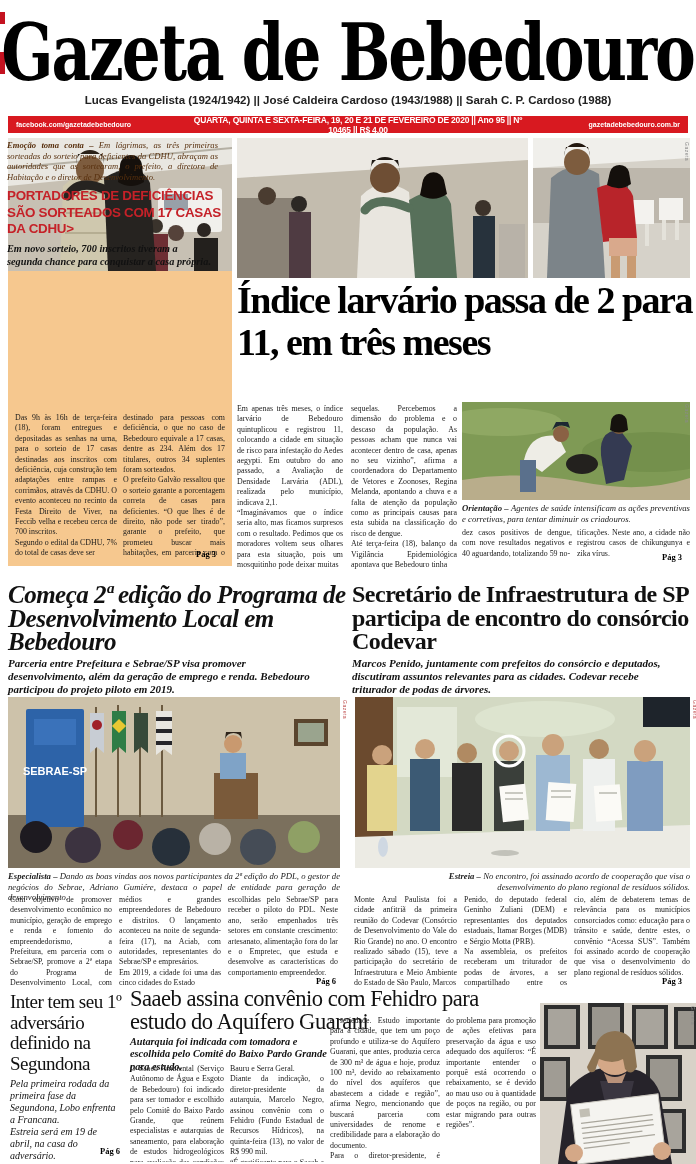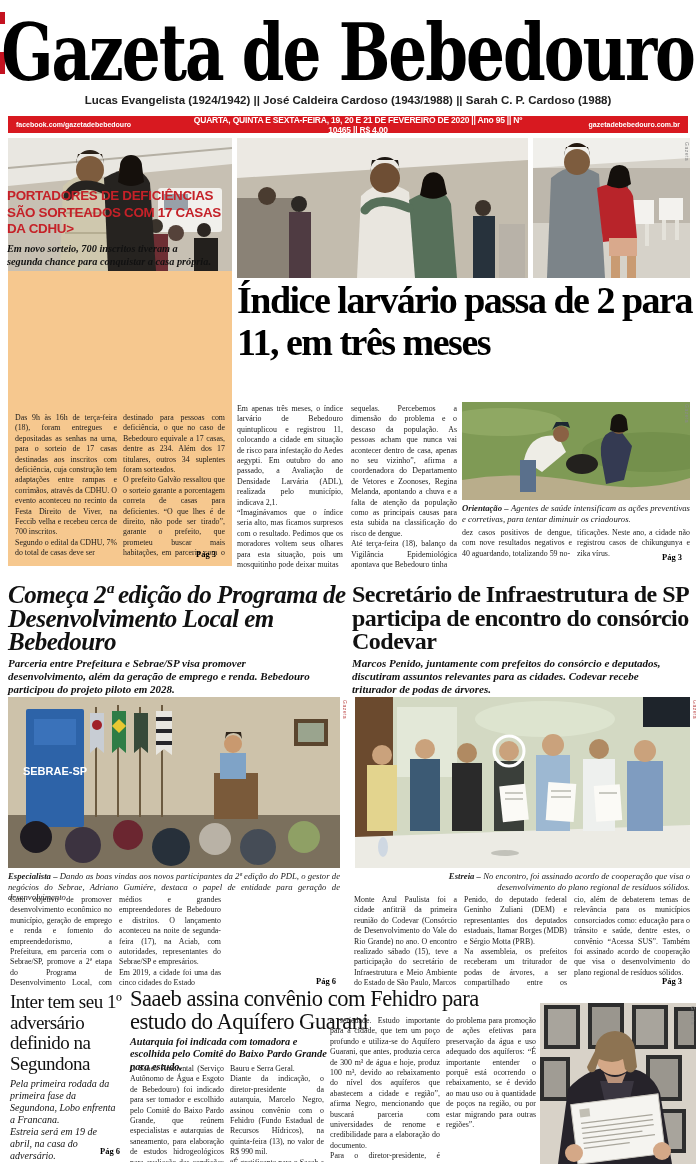--- a/index.html
+++ b/index.html
@@ -95,20 +95,23 @@
     <rect x="186" y="100" width="24" height="33" fill="#23201d"></rect>
     <path d="M52 133 L55 48 Q75 28 100 44 L108 133 Z" fill="#cfc8ae"></path>
     <path d="M60 55 h42 M58 75 h46 M57 95 h48" stroke="#9b9377" stroke-width="1"></path>
     <circle cx="82" cy="32" r="14" fill="#7d5c3e"></circle>
     <path d="M68 26 a14 14 0 0 1 28 0 l-2 -10 h-24 Z" fill="#2a2118"></path>
     <path d="M96 40 Q130 20 142 45 L148 133 L100 133 Z" fill="#262320"></path>
     <circle cx="122" cy="34" r="11" fill="#8a6144"></circle>
     <path d="M112 28 a11 11 0 0 1 22 0 l2 16 q-13 8 -26 0 Z" fill="#15100c"></path>
     <path d="M98 52 Q70 40 60 58" stroke="#262320" stroke-width="9" fill="none" stroke-linecap="round"></path>
   </svg>
+  <div class="abs caption cdhu-caption">
+    <span class="lead">Emoção toma conta – </span><span>Em lágrimas, as três primeiras sorteadas do sorteio para deficientes da CDHU, abraçam as autoridades que as sortearam, o prefeito, a diretora de Habitação e o diretor de Desenvolvimento.</span>
+  </div>
   <div class="abs cdhu-headline">PORTADORES DE DEFICIÊNCIAS SÃO SORTEADOS COM 17 CASAS DA CDHU&gt;</div>
   <div class="abs cdhu-subhead">Em novo sorteio, 700 inscritos tiveram a segunda chance para conquistar a casa própria.</div>
   <div class="abs body-col" style="left:15px;top:413px;width:102px;height:146px;">Das 9h às 16h de terça-feira (18), foram entregues e depositadas as senhas na urna, para o sorteio de 17 casas destinadas aos inscritos com deficiência, cuja construção tem adaptações entre rampas e corrimãos, através da CDHU. O evento aconteceu no recinto da Festa Direito de Viver, na Feccib velha e recebeu cerca de 700 inscritos.
 Segundo o edital da CDHU, 7% do total de casas deve ser</div>
   <div class="abs body-col" style="left:123px;top:413px;width:102px;height:146px;">destinado para pessoas com deficiência, o que no caso de Bebedouro equivale a 17 casas, dentre as 234. Além dos 17 titulares, outros 34 suplentes foram sorteados.
 O prefeito Galvão ressaltou que o sorteio garante a porcentagem correta de casas para deficientes. “O que lhes é de direito, não pode ser tirado”, garante o prefeito, que prometeu buscar mais habitações, em parceria com o governo estadual.</div>
   <div class="abs pag" style="left:196px;top:549px;">Pág 3</div>
 
   <svg class="abs photo" style="left:237px;top:138px;" width="291" height="140" viewBox="0 0 291 140">
     <rect width="291" height="140" fill="#c3bcae"></rect>
@@ -175,21 +178,21 @@
   </svg>
   <div class="abs credit" style="left:684px;top:404px;">Gazeta</div>
   <div class="abs caption" style="left:462px;top:503px;width:228px;">
     <span class="lead">Orientação – </span><span>Agentes de saúde intensificam as ações preventivas e corretivas, para tentar diminuir os criadouros.</span>
   </div>
   <div class="abs body-col" style="left:462px;top:528px;width:110px;height:40px;">dez casos positivos de dengue, com nove resultados negativos e 40 aguardando, totalizando 59 no-</div>
   <div class="abs body-col" style="left:577px;top:528px;width:113px;height:40px;">tificações. Neste ano, a cidade não registrou casos de chikungunya e zika vírus.</div>
   <div class="abs pag" style="left:662px;top:552px;">Pág 3</div>
 
   <div class="abs pdl-headline">Começa 2ª edição do Programa de Desenvolvimento Local em Bebedouro</div>
-  <div class="abs pdl-subhead">Parceria entre Prefeitura e Sebrae/SP visa promover desenvolvimento, além da geração de emprego e renda. Bebedouro participou do projeto piloto em 2028.</div>
+  <div class="abs pdl-subhead">Parceria entre Prefeitura e Sebrae/SP visa promover desenvolvimento, além da geração de emprego e renda. Bebedouro participou do projeto piloto em 2019.</div>
   <svg class="abs photo" style="left:8px;top:697px;" width="332" height="171" viewBox="0 0 332 171">
     <rect width="332" height="171" fill="#cdc2aa"></rect>
     <rect x="0" y="118" width="332" height="53" fill="#7b705d"></rect>
     <rect x="18" y="12" width="58" height="118" rx="2" fill="#2d63a8"></rect>
     <rect x="26" y="22" width="42" height="26" fill="#3a72ba"></rect>
     <text x="47" y="78" text-anchor="middle" font-family="Liberation Sans, sans-serif" font-size="11" font-weight="bold" fill="#ffffff">SEBRAE-SP</text>
     <g stroke="#6b5a40" stroke-width="2">
       <line x1="88" y1="10" x2="88" y2="120"></line>
         <line x1="110" y1="8" x2="110" y2="120"></line>
       <line x1="132" y1="10" x2="132" y2="120"></line>
@@ -218,20 +221,21 @@
       <circle cx="296" cy="140" r="16" fill="#8fa065"></circle>
     </g>
   </svg>
   <div class="abs credit red" style="left:342px;top:700px;">Gazeta</div>
   <div class="abs caption" style="left:8px;top:871px;width:332px;">
     <span class="lead">Especialista – </span><span>Dando as boas vindas aos novos participantes da 2ª edição do PDL, o gestor de negócios do Sebrae, Adriano Gumiére, destaca o papel de entidade para geração de desenvolvimento.</span>
   </div>
   <div class="abs body-col" style="left:10px;top:895px;width:102px;height:94px;">Com objetivo de promover desenvolvimento econômico no município, geração de emprego e renda e fomento do empreendedorismo, a Prefeitura, em parceria com o Sebrae/SP, promove a 2ª etapa do Programa de Desenvolvimento Local, com pequenos,</div>
   <div class="abs body-col" style="left:119px;top:895px;width:102px;height:94px;">médios e grandes empreendedores de Bebedouro e distritos. O lançamento aconteceu na noite de segunda-feira (17), na Aciab, com autoridades, representantes do Sebrae/SP e empresários.
 Em 2019, a cidade foi uma das cinco cidades do Estado</div>
+  <div class="abs body-col" style="left:228px;top:895px;width:110px;height:94px;">escolhidas pelo Sebrae/SP para receber o piloto do PDL. Neste ano, serão empenhados três setores em constante crescimento: artesanato, alimentação fora do lar e o Empretec, que estuda e desenvolve as características do comportamento empreendedor.</div>
   <div class="abs pag" style="left:316px;top:976px;">Pág 6</div>
 
   <div class="abs codevar-headline">Secretário de Infraestrutura de SP participa de encontro do consórcio Codevar</div>
   <div class="abs codevar-subhead">Marcos Penido, juntamente com prefeitos do consórcio e deputados, discutiram assuntos relevantes para as cidades. Codevar recebe triturador de podas de árvores.</div>
   <svg class="abs photo" style="left:355px;top:697px;" width="335" height="171" viewBox="0 0 335 171">
     <rect width="335" height="171" fill="#d3d9c3"></rect>
     <rect x="0" y="0" width="38" height="140" fill="#6b4a2e"></rect>
     <rect x="42" y="10" width="60" height="70" fill="#e3e8d8"></rect>
     <rect x="288" y="0" width="47" height="30" fill="#1e242b"></rect>
     <ellipse cx="190" cy="22" rx="70" ry="18" fill="#dde4cf"></ellipse>

